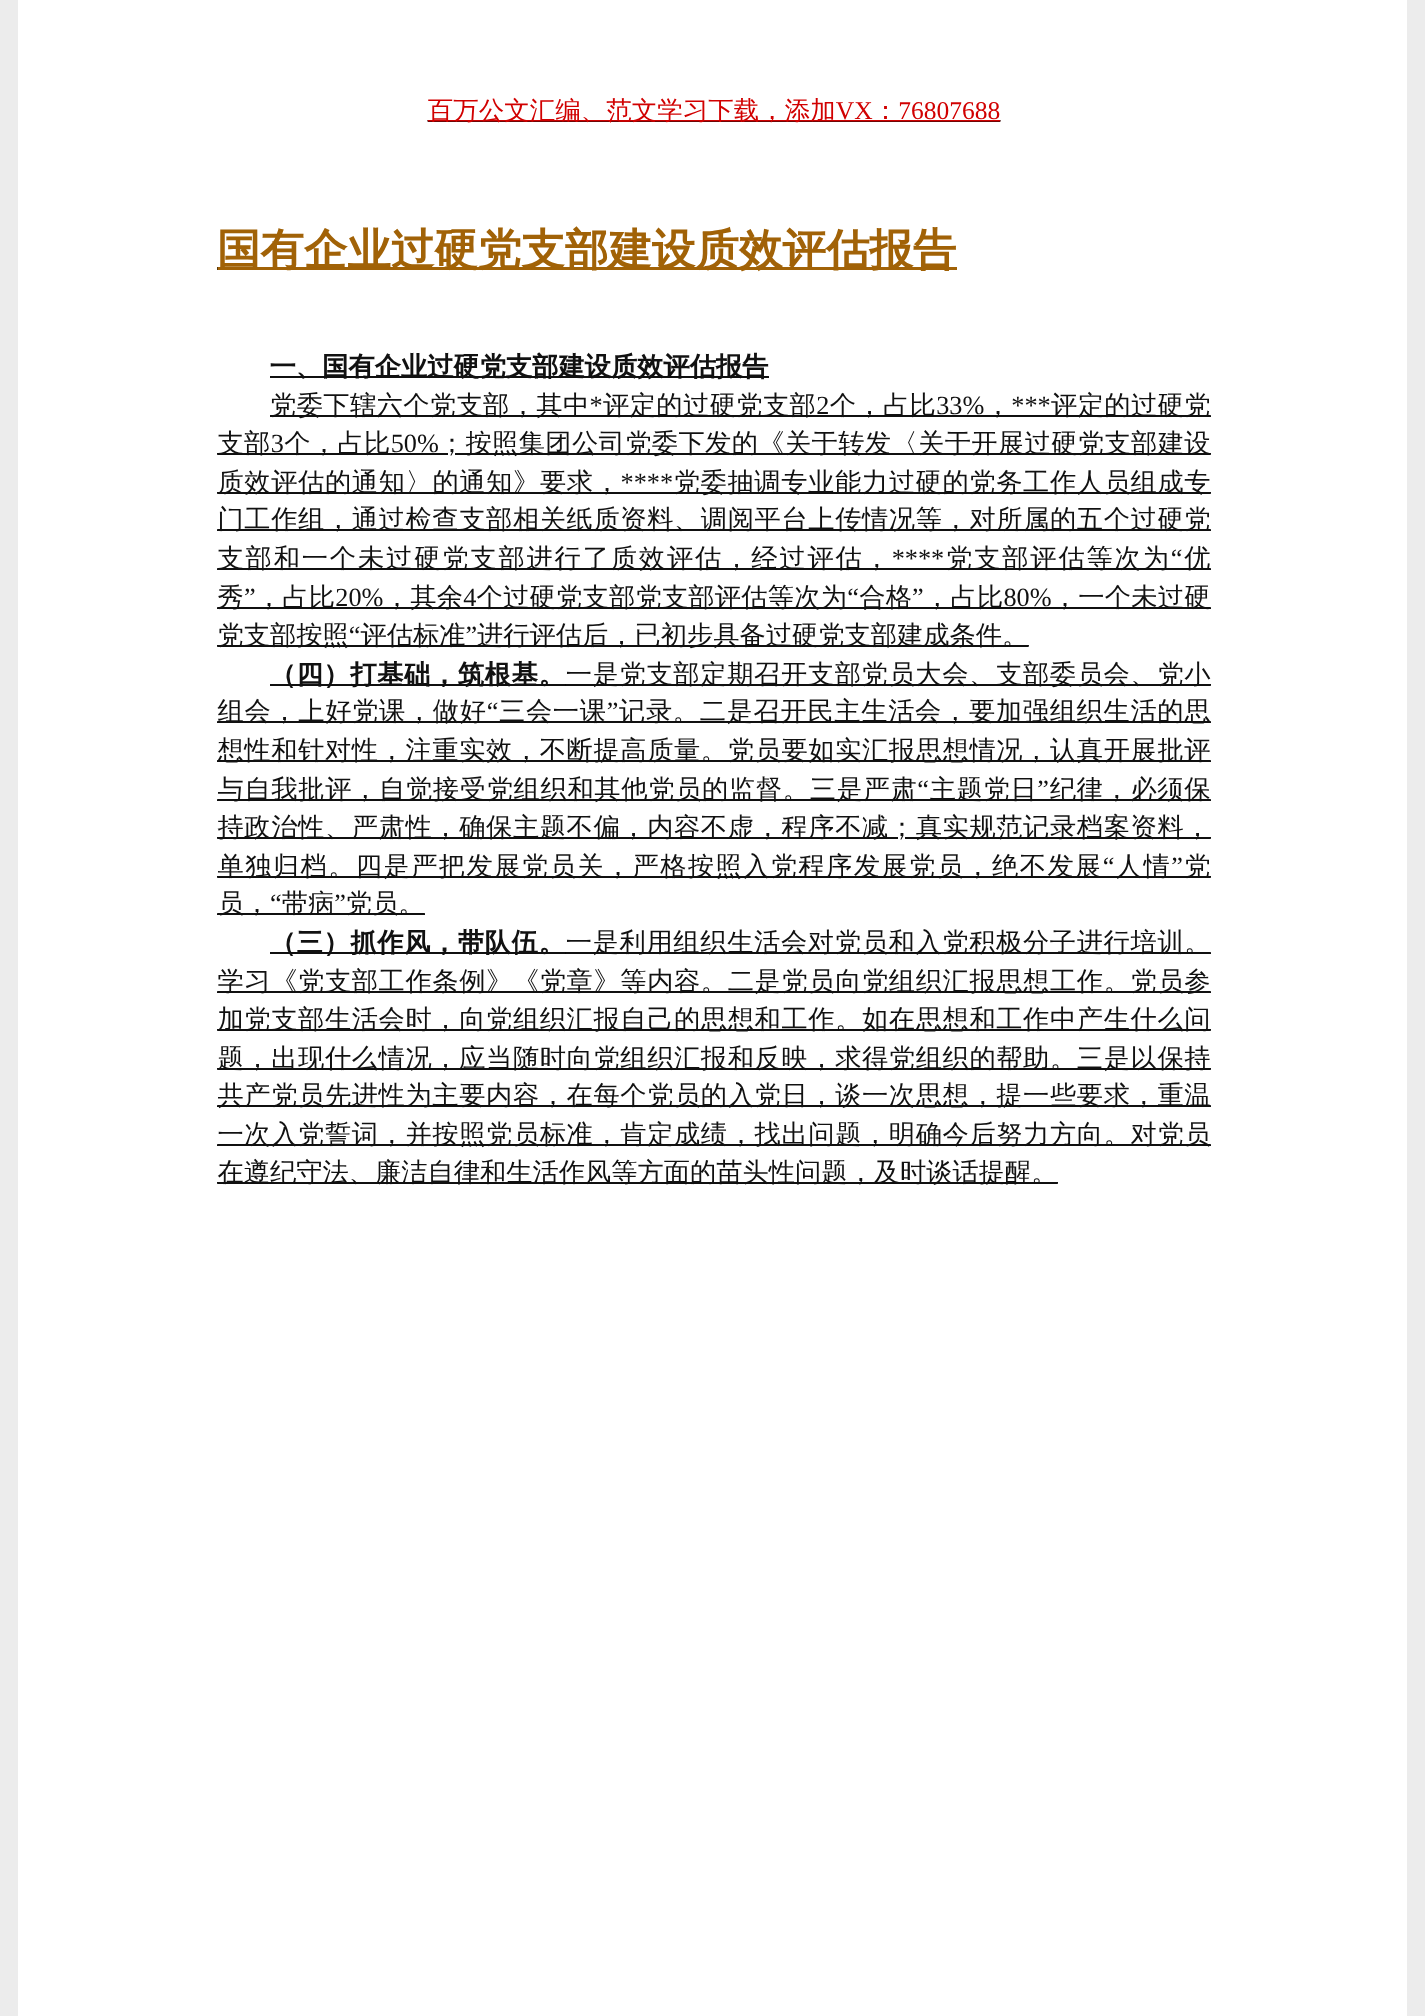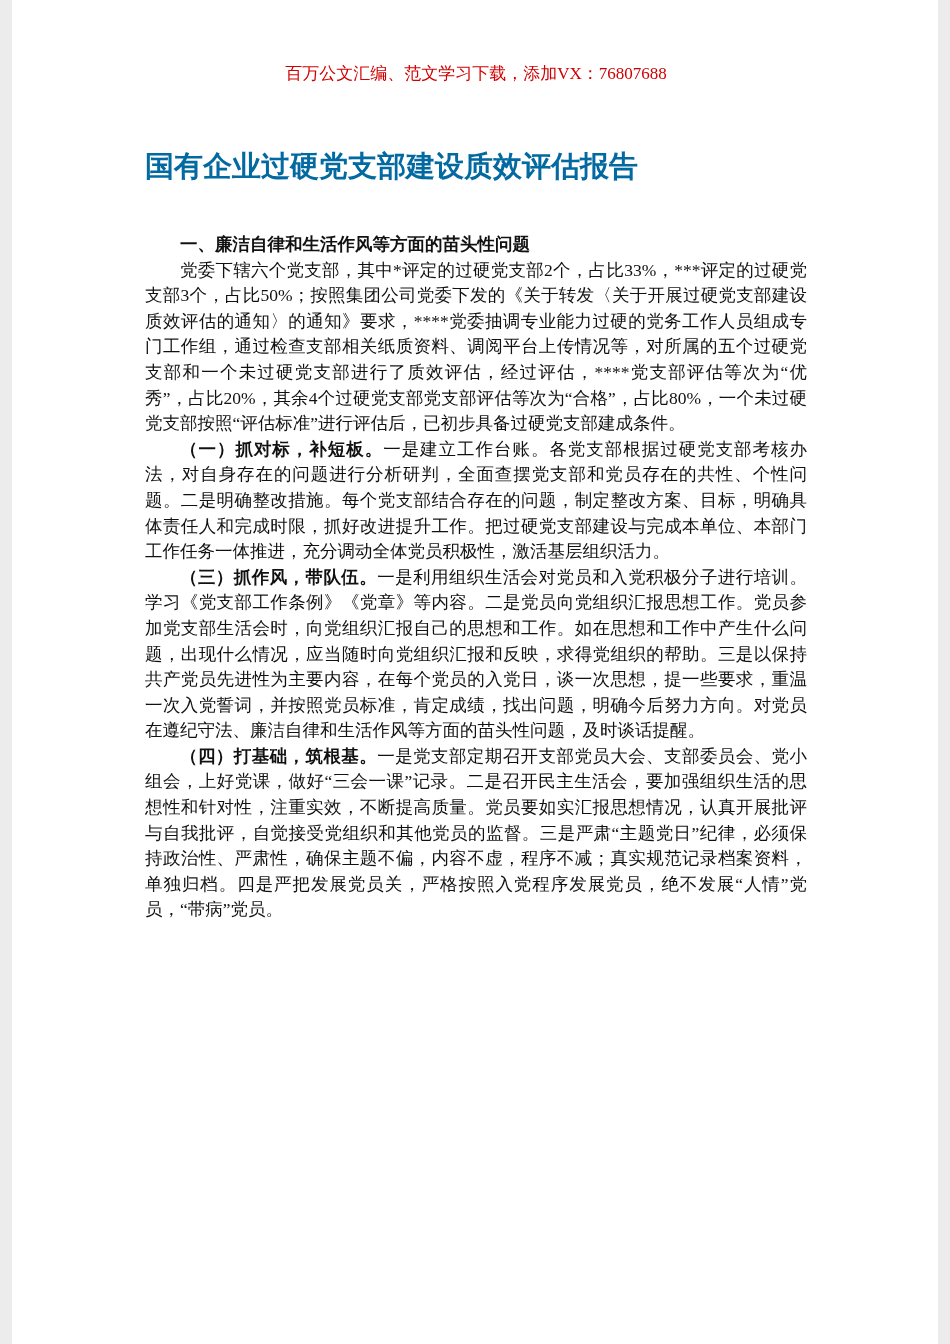--- a/index.html
+++ b/index.html
@@ -1,15 +1,15 @@
 <!DOCTYPE html>
 <html style="--promo-red: #d10000; --body-text: #111111; --page-bg: #ffffff; --viewer-bg: #ececec;"><head>
 <meta charset="utf-8">
 <style>
-  * { margin: 0; padding: 0; box-sizing: border-box; }
+  * { margin: 0; padding: 0; box-sizing: border-box; text-decoration: underline; }
   html, body { width: 950px; }
   body {
     height: 1344px;
     overflow: hidden;
     background: var(--viewer-bg, #ececec);
     font-family: "Liberation Serif", "DejaVu Serif", serif;
   }
   .page {
     width: 926px;
     height: 1344px;
@@ -23,41 +23,40 @@
     font-size: 17px;
     line-height: 24px;
     color: var(--promo-red, #d10000);
   }
   .title {
     margin-top: 60px;
     font-family: "DejaVu Sans", "Liberation Sans", sans-serif;
     font-weight: 700;
     font-size: 29px;
     line-height: 40px;
-    color: #0369a1;
+    color: #a16207;
   }
   .content {
     margin-top: 46px;
     font-size: 17.5px;
     line-height: 25.6px;
     color: var(--body-text, #111111);
     text-align: justify;
   }
   .content p { text-indent: 2em; }
   .content p.heading { font-weight: 700; }
   .content strong { font-weight: 700; }
 </style>
 </head>
 <body>
 
 <div class="viewer">
   <div class="page">
     <div class="promo">百万公文汇编、范文学习下载，添加VX：76807688</div>
     <h1 class="title">国有企业过硬党支部建设质效评估报告</h1>
     <div class="content">
-        <p class="heading">一、廉洁自律和生活作风等方面的苗头性问题</p>
+        <p class="heading">一、国有企业过硬党支部建设质效评估报告</p>
         <p class="para">党委下辖六个党支部，其中*评定的过硬党支部2个，占比33%，***评定的过硬党支部3个，占比50%；按照集团公司党委下发的《关于转发〈关于开展过硬党支部建设质效评估的通知〉的通知》要求，****党委抽调专业能力过硬的党务工作人员组成专门工作组，通过检查支部相关纸质资料、调阅平台上传情况等，对所属的五个过硬党支部和一个未过硬党支部进行了质效评估，经过评估，****党支部评估等次为“优秀”，占比20%，其余4个过硬党支部党支部评估等次为“合格”，占比80%，一个未过硬党支部按照“评估标准”进行评估后，已初步具备过硬党支部建成条件。</p>
-        <p class="para"><strong>（一）抓对标，补短板。</strong>一是建立工作台账。各党支部根据过硬党支部考核办法，对自身存在的问题进行分析研判，全面查摆党支部和党员存在的共性、个性问题。二是明确整改措施。每个党支部结合存在的问题，制定整改方案、目标，明确具体责任人和完成时限，抓好改进提升工作。把过硬党支部建设与完成本单位、本部门工作任务一体推进，充分调动全体党员积极性，激活基层组织活力。</p>
+        <p class="para"><strong>（四）打基础，筑根基。</strong>一是党支部定期召开支部党员大会、支部委员会、党小组会，上好党课，做好“三会一课”记录。二是召开民主生活会，要加强组织生活的思想性和针对性，注重实效，不断提高质量。党员要如实汇报思想情况，认真开展批评与自我批评，自觉接受党组织和其他党员的监督。三是严肃“主题党日”纪律，必须保持政治性、严肃性，确保主题不偏，内容不虚，程序不减；真实规范记录档案资料，单独归档。四是严把发展党员关，严格按照入党程序发展党员，绝不发展“人情”党员，“带病”党员。</p>
         <p class="para"><strong>（三）抓作风，带队伍。</strong>一是利用组织生活会对党员和入党积极分子进行培训。学习《党支部工作条例》《党章》等内容。二是党员向党组织汇报思想工作。党员参加党支部生活会时，向党组织汇报自己的思想和工作。如在思想和工作中产生什么问题，出现什么情况，应当随时向党组织汇报和反映，求得党组织的帮助。三是以保持共产党员先进性为主要内容，在每个党员的入党日，谈一次思想，提一些要求，重温一次入党誓词，并按照党员标准，肯定成绩，找出问题，明确今后努力方向。对党员在遵纪守法、廉洁自律和生活作风等方面的苗头性问题，及时谈话提醒。</p>
-        <p class="para"><strong>（四）打基础，筑根基。</strong>一是党支部定期召开支部党员大会、支部委员会、党小组会，上好党课，做好“三会一课”记录。二是召开民主生活会，要加强组织生活的思想性和针对性，注重实效，不断提高质量。党员要如实汇报思想情况，认真开展批评与自我批评，自觉接受党组织和其他党员的监督。三是严肃“主题党日”纪律，必须保持政治性、严肃性，确保主题不偏，内容不虚，程序不减；真实规范记录档案资料，单独归档。四是严把发展党员关，严格按照入党程序发展党员，绝不发展“人情”党员，“带病”党员。</p>
       </div>
   </div>
 </div>
 
 </body></html>

